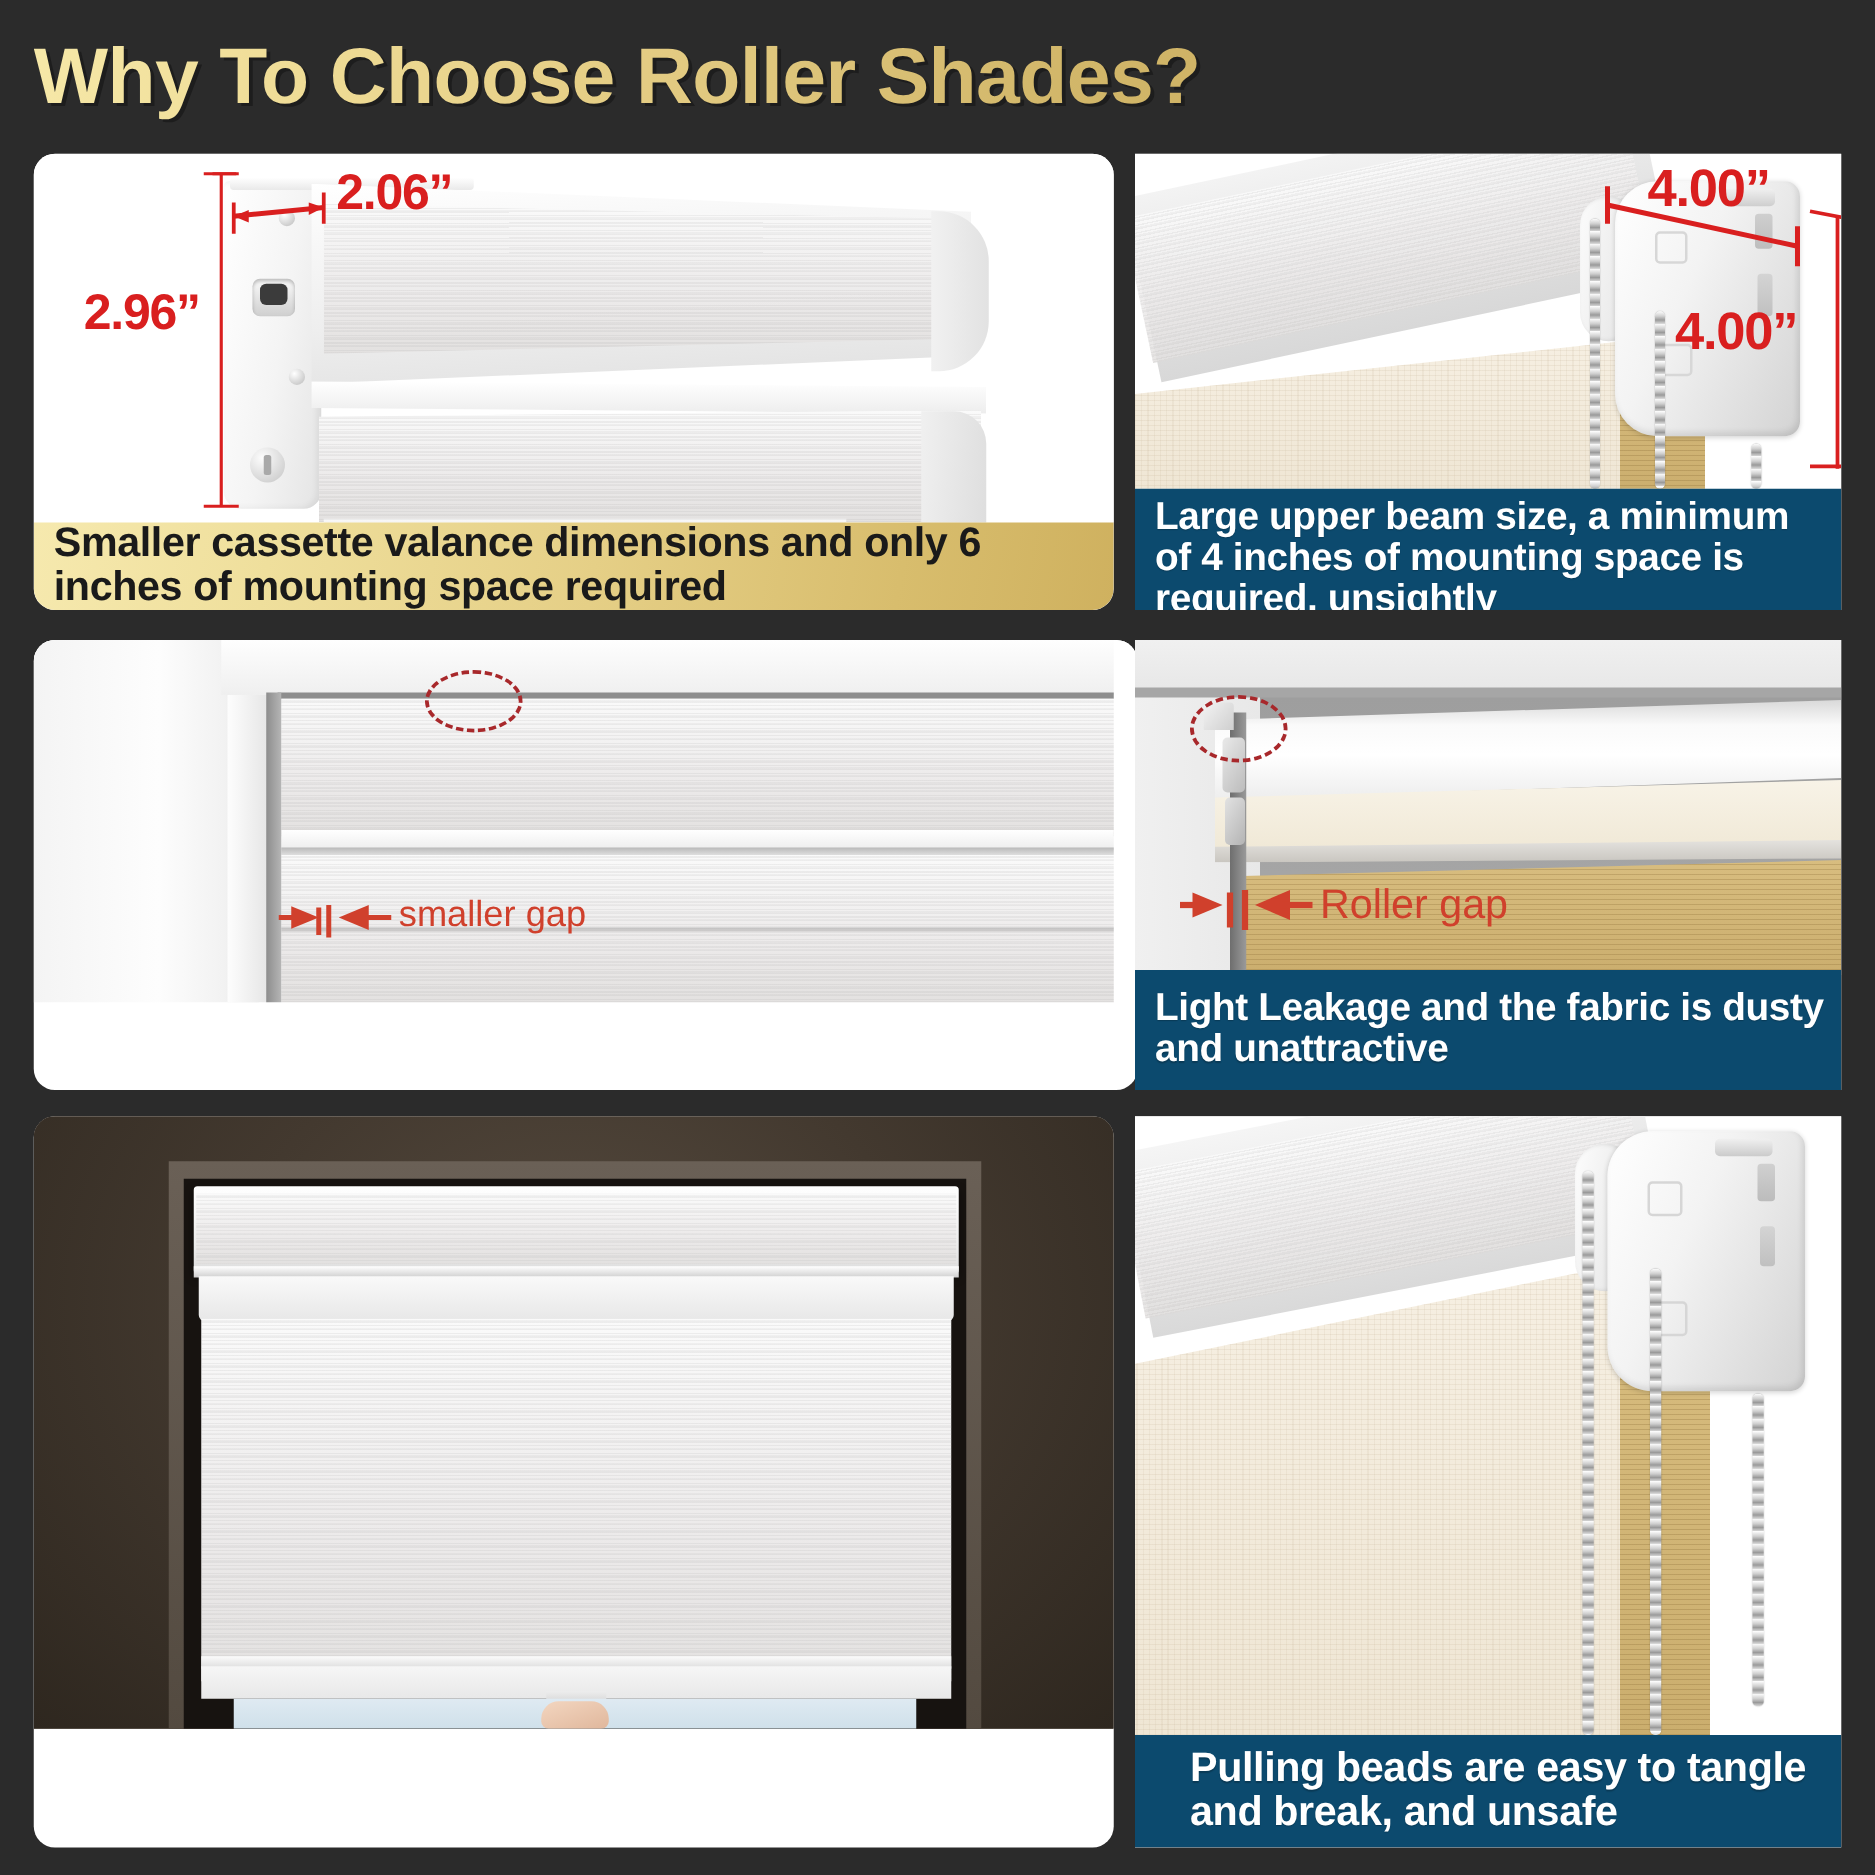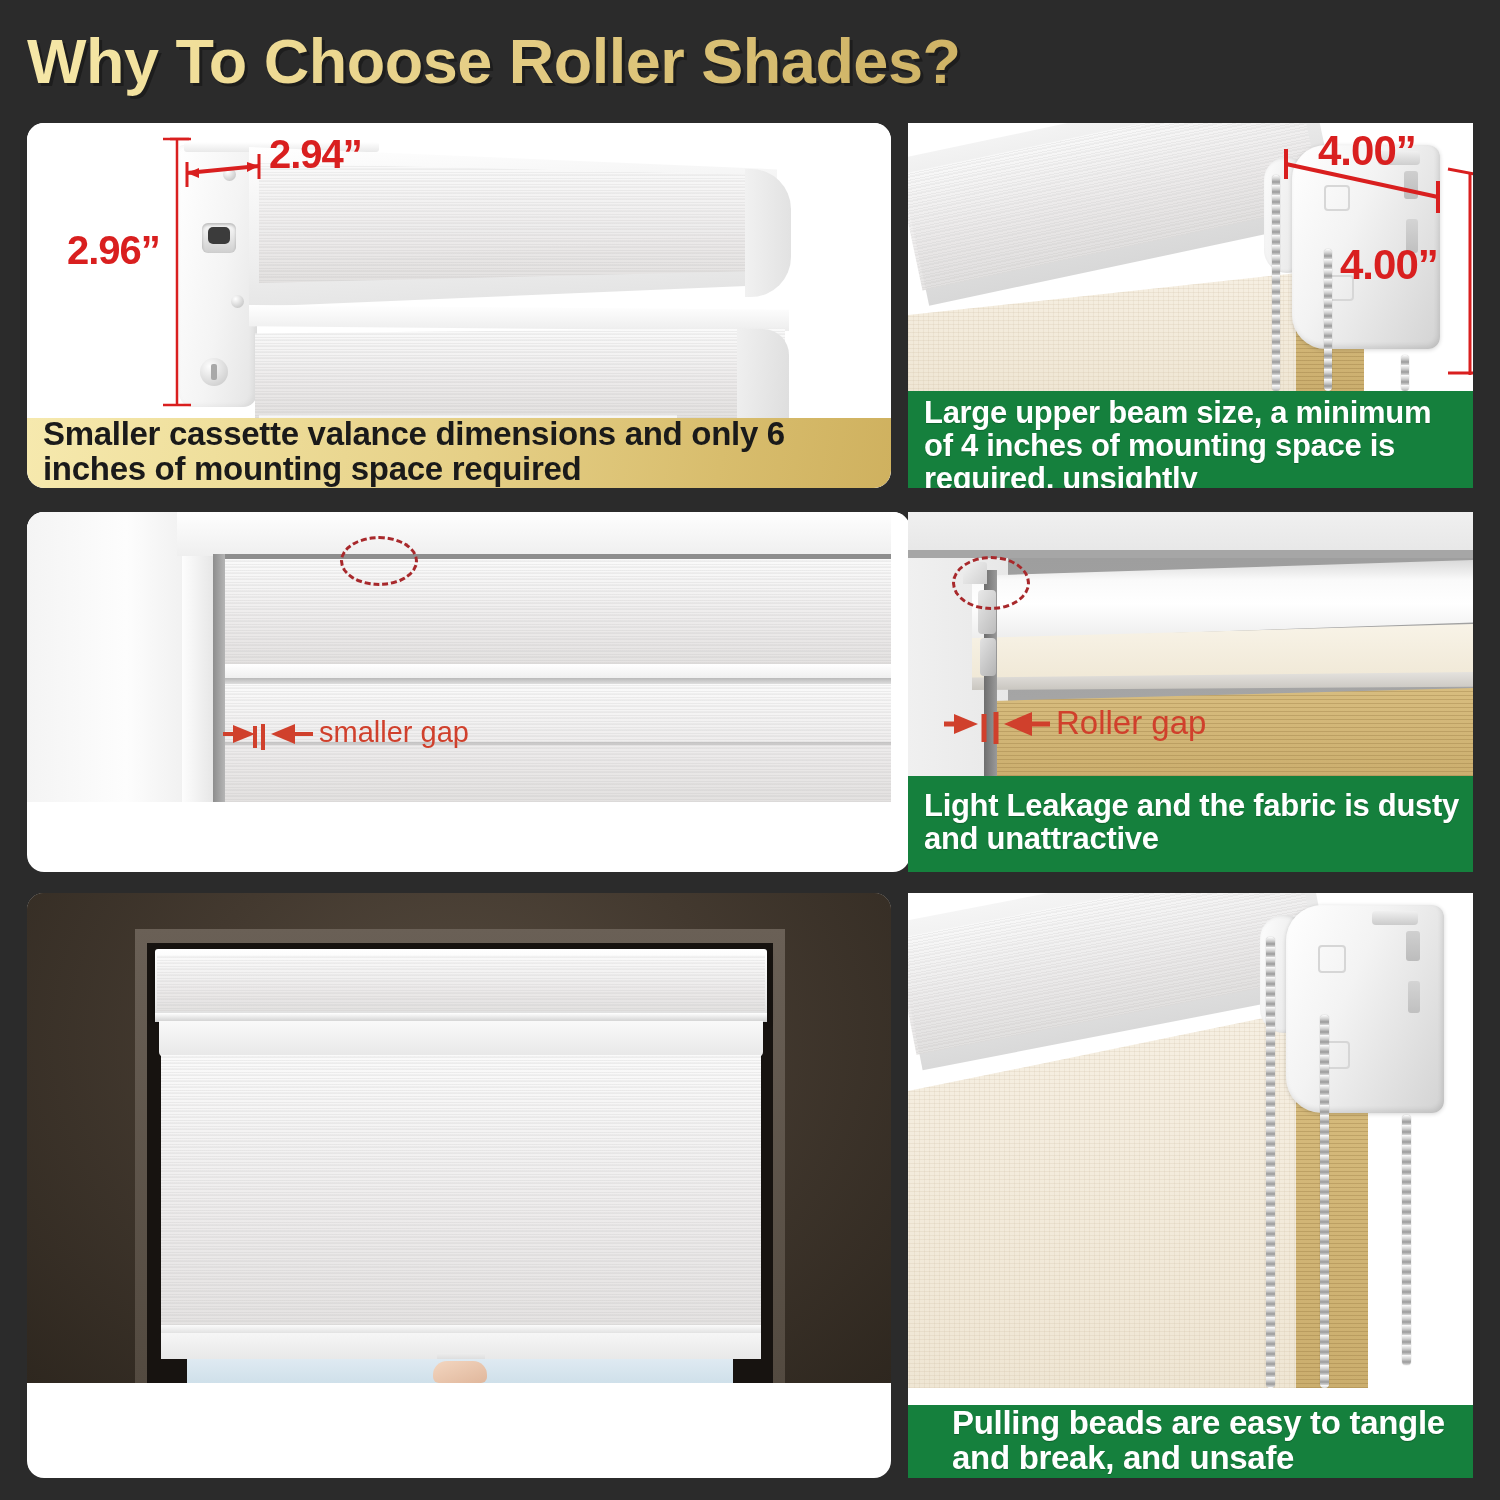--- a/index.html
+++ b/index.html
@@ -39,21 +39,21 @@
     position:absolute; left:0; bottom:0; width:100%;
     display:flex; align-items:center;
     padding:4px 14px 6px 16px;
   }
   .cap.good {
     background:linear-gradient(100deg,#f6e9ae 0%,#efdf9c 22%,#e5cf86 52%,#d8bd6d 80%,#cfb15f 100%);
     color:#1a1a1a;
     border-bottom-left-radius:17px; border-bottom-right-radius:17px;
   }
   .cap.bad {
-    background:#15803d; color:#ffffff;
+    background:#0c4a6e; color:#ffffff;
   }
   .cap-text { font-weight:bold; line-height:1.06; letter-spacing:-0.3px; }
   .cap.good .cap-text { font-size:33px; }
   .cap.bad  .cap-text { font-size:31px; text-shadow:0 1px 1px rgba(0,0,0,.22); }
 
   
   .dim {
     position:absolute; color:#d91f1f; font-weight:bold;
     white-space:nowrap; letter-spacing:-1px;
   }
@@ -152,21 +152,21 @@
       <polygon points="160,50 172,45 172,55" fill="#d91f1f"></polygon>
       <polygon points="232,43 220,39 220,49" fill="#d91f1f"></polygon>
 
       <line x1="143" y1="16" x2="162" y2="16" stroke="#d91f1f" stroke-width="2.5"></line>
 
       <line x1="150" y1="16" x2="150" y2="282" stroke="#d91f1f" stroke-width="2.5"></line>
       <line x1="136" y1="16" x2="164" y2="16" stroke="#d91f1f" stroke-width="2.5"></line>
       <line x1="136" y1="282" x2="164" y2="282" stroke="#d91f1f" stroke-width="2.5"></line>
     </svg>
 
-    <div class="dim" style="left:242px; top:9px; font-size:40px;">2.94”</div>
+    <div class="dim" style="left:242px; top:9px; font-size:40px;">2.06”</div>
     <div class="dim" style="left:40px; top:105px; font-size:40px;">2.96”</div>
   </div>
 
   <div class="cap good" style="height:70px;">
     <div class="cap-text">Smaller cassette valance dimensions and only 6 inches of mounting space required</div>
   </div>
 </div>
 
 <div class="panel right" style="left:908px; top:123px; width:565px; height:365px;">
 
@@ -383,16 +383,16 @@
     <div style="position:absolute;left:500px;top:88px;width:12px;height:32px;border-radius:3px;
                 background:linear-gradient(180deg,#d4d4d4,#c0c0c0);"></div>
     <div style="position:absolute;left:410px;top:52px;width:28px;height:28px;border-radius:4px;border:2px solid #d6d6d6;"></div>
     <div style="position:absolute;left:414px;top:148px;width:28px;height:28px;border-radius:4px;border:2px solid #d6d6d6;"></div>
 
     <div class="bead-chain" style="position:absolute;left:358px;top:44px;width:9px;height:451px;"></div>
     <div class="bead-chain" style="position:absolute;left:412px;top:122px;width:9px;height:373px;"></div>
     <div class="bead-chain" style="position:absolute;left:494px;top:222px;width:9px;height:250px;"></div>
   </div>
 
-  <div class="cap bad" style="height:73px; align-items:center;padding-left:44px;">
+  <div class="cap bad" style="height:90px; align-items:center;padding-left:44px;">
     <div class="cap-text" style="font-size:33px;">Pulling beads are easy to tangle and break, and unsafe</div>
   </div>
 </div>
 
 </body></html>

